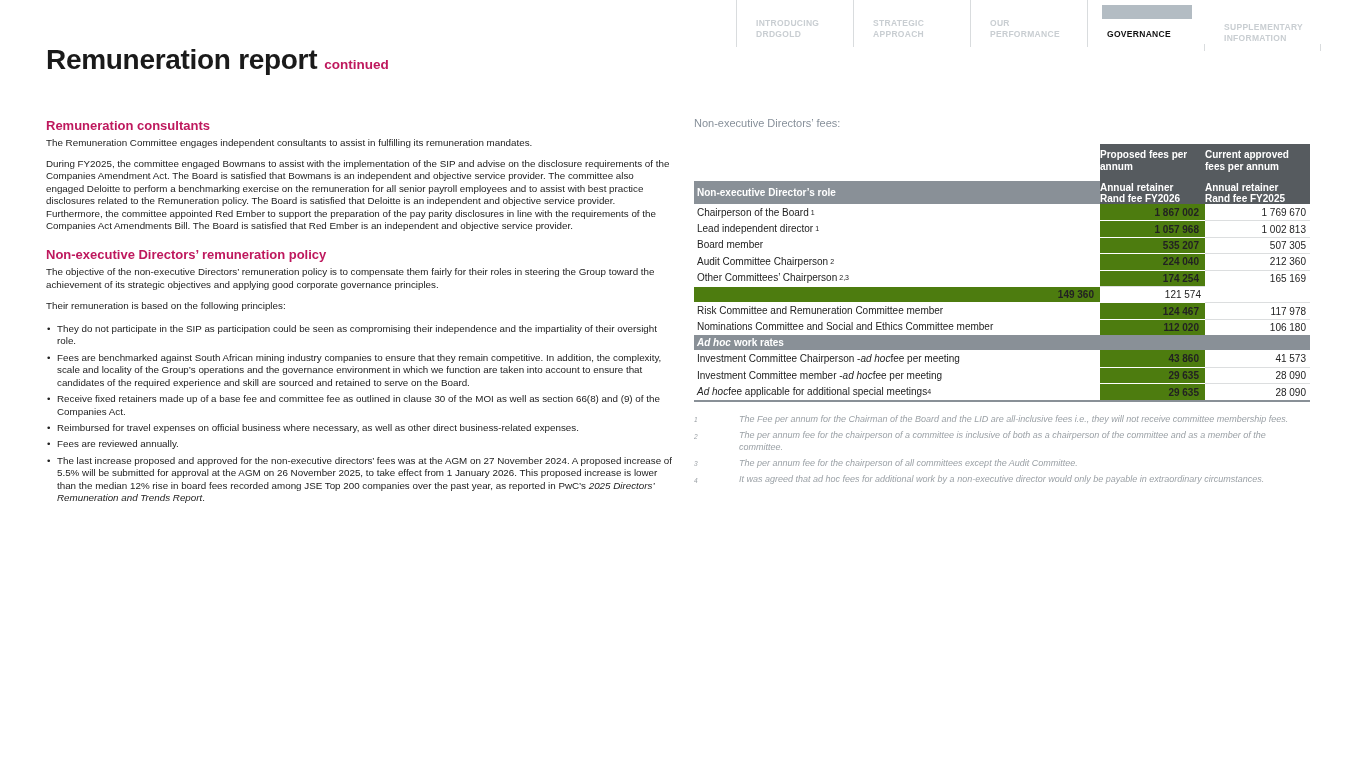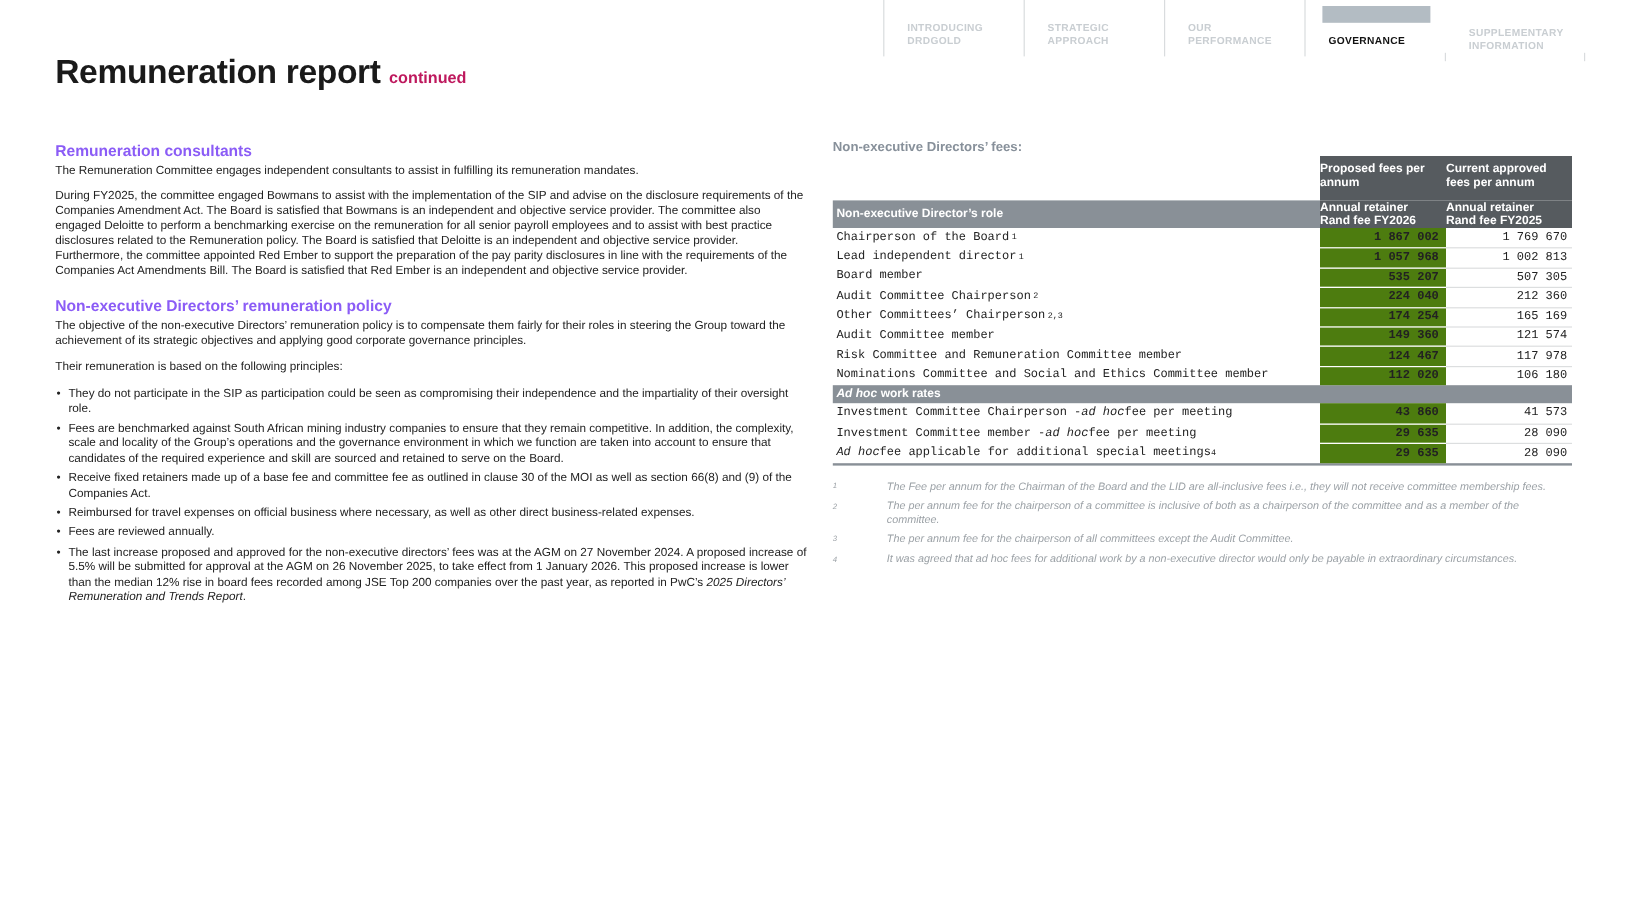--- a/index.html
+++ b/index.html
@@ -17,42 +17,42 @@
   .tab.active .tab-line { color:#111; }
   .tab-indicator { position:absolute; top:5px; left:14px; width:90px; height:14px; background:#b3bcc3; }
 
   
   .title-wrap { position:absolute; left:46px; top:44px; }
   .title { font-size:28px; font-weight:bold; color:#1a1a1a; letter-spacing:-0.3px; display:inline; }
   .title-suffix { font-size:13.5px; font-weight:bold; color:#be185d; margin-left:7px; }
 
   
   .leftcol { position:absolute; left:46px; top:118px; width:628px; font-size:9.8px; line-height:12.4px; color:#222; }
-  .leftcol h2 { font-size:13px; font-weight:bold; color:#8b5cf6; margin:0 0 4px 0; line-height:15px; }
+  .leftcol h2 { font-size:13px; font-weight:bold; color:#be185d; margin:0 0 4px 0; line-height:15px; }
   .leftcol .sec2-h { margin-top:15px; }
   .leftcol p { margin:0 0 8.5px 0; }
   .bullets { list-style:none; margin-top:11px; }
   .bullets li { position:relative; padding-left:11px; margin-bottom:4px; }
   .bullets li::before { content:"•"; position:absolute; left:1px; top:0; }
 
   
   .rightcol { position:absolute; left:694px; top:117px; width:616px; }
-  .fees-heading { font-size:11px; font-weight:bold; color:#87909a; margin-bottom:1px; }
+  .fees-heading { font-size:11px; font-weight:normal; color:#87909a; margin-bottom:15px; }
   .ftable { width:616px; }
   .grid-row { display:grid; grid-template-columns:406px 105px 105px; }
   .hdr1 { height:37px; }
   .hdr2 { height:23px; }
   .dark { background:#565b5f; color:#fff; font-weight:bold; font-size:10px; }
   .hcell { text-align:left; padding-right:6px; line-height:11.5px; }
   .hdr1 .hcell { padding-top:5px; }
   .hdr2 .hcell { padding-top:0.5px; line-height:11px; }
   .hcell.last { padding-right:4px; }
   .rolebar { background:#899097; color:#fff; font-weight:bold; font-size:10px;
              display:flex; align-items:center; padding-left:3px; }
-  .trow { height:16.4px; font-size:10px;font-family:Liberation Mono, monospace; }
+  .trow { height:16.4px; font-size:10px; }
   .trow .role { display:flex; align-items:center; padding-left:3px; white-space:nowrap; }
   .trow .role sup { font-size:7px; margin-left:2px; vertical-align:super; }
   .trow .role sup.no-gap { margin-left:0; }
   .num { display:flex; align-items:center; justify-content:flex-end; padding-right:6px; }
   .c26 { background:#4d7c0f; font-weight:bold; }
   .c25 { padding-right:4px !important; }
   .trow + .trow .c26 { border-top:1px solid #ffffff; }
   .trow + .trow .c25 { border-top:1px solid #dcdedf; }
   .section-bar { height:15px; background:#899097; color:#fff; font-size:10px; font-weight:bold;
                  display:flex; align-items:center; padding-left:3px; }
@@ -187,24 +187,20 @@
       </div>
       <div class="grid-row trow">
         <div class="role">
             <span>Other Committees’ Chairperson</span>
             <sup>2,3</sup>
           </div>
         <div class="num c26">174 254</div>
         <div class="num c25">165 169</div>
       </div>
       <div class="grid-row trow">
-        <div class="role">
-            <span>Audit Committee member</span>
-            <sup></sup>
-          </div>
         <div class="num c26">149 360</div>
         <div class="num c25">121 574</div>
       </div>
       <div class="grid-row trow">
         <div class="role">
             <span>Risk Committee and Remuneration Committee member</span>
             <sup></sup>
           </div>
         <div class="num c26">124 467</div>
         <div class="num c25">117 978</div>

